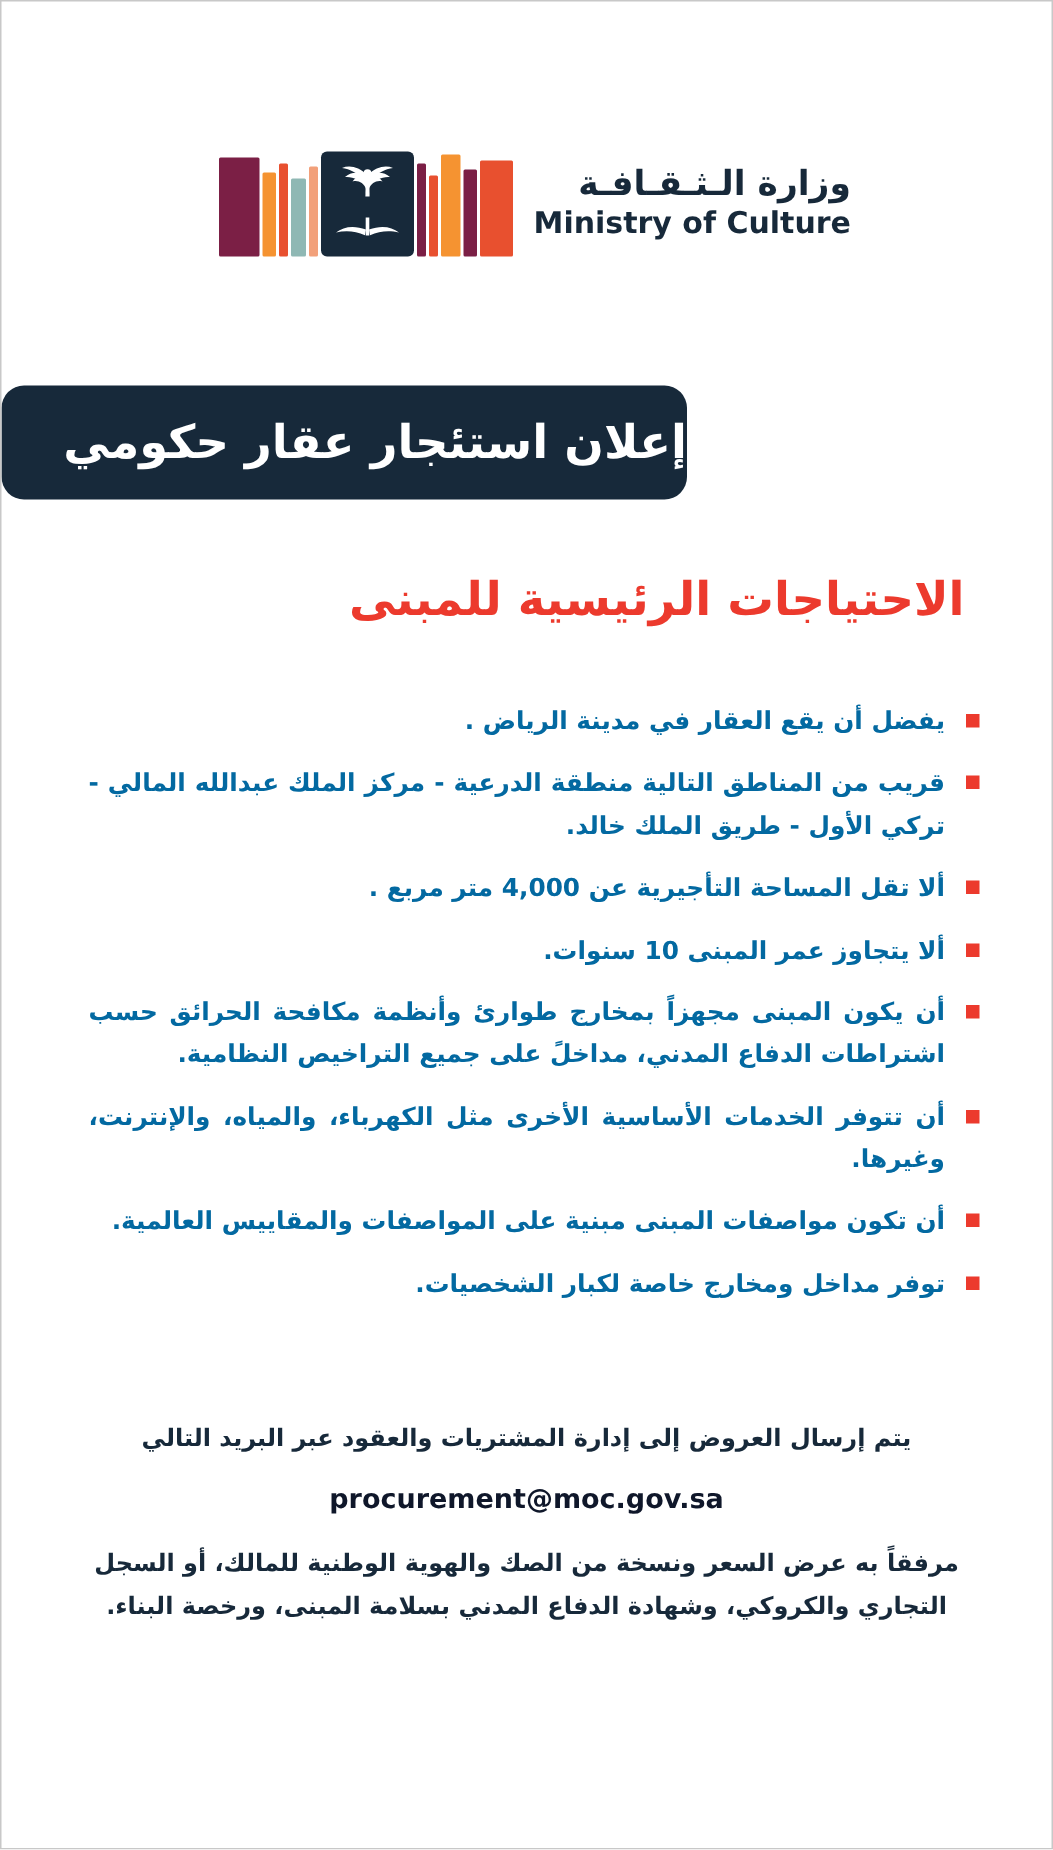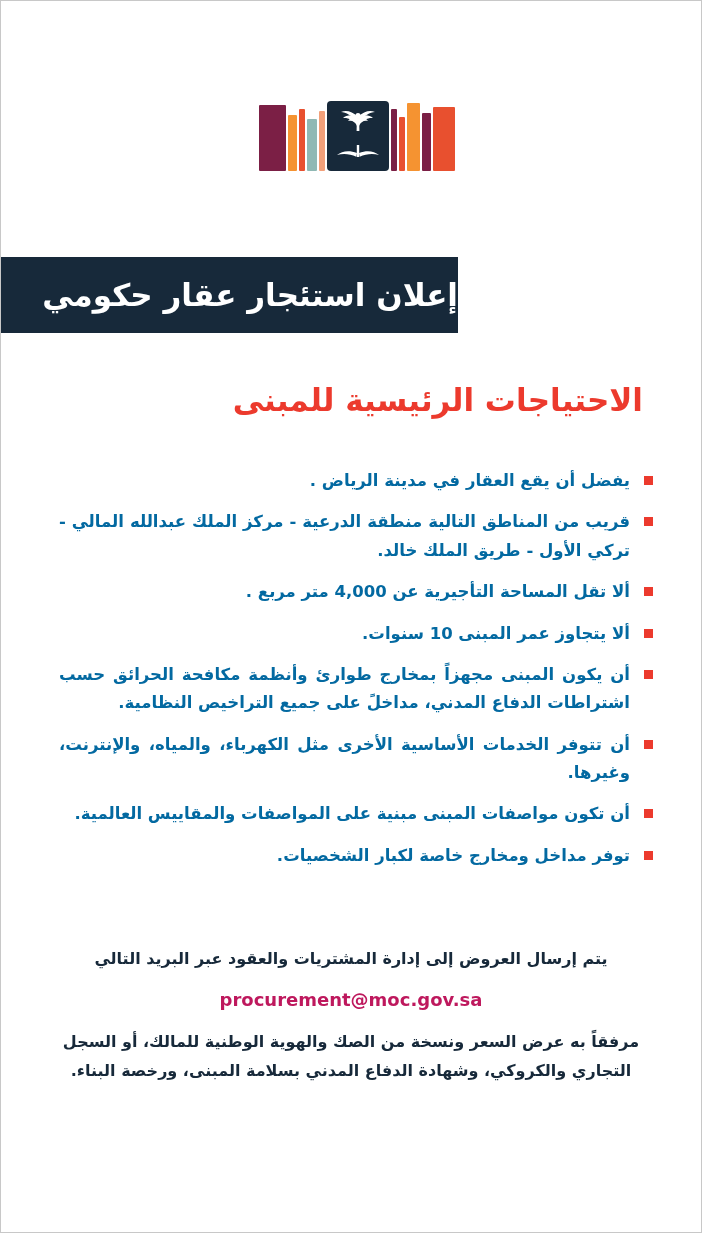--- a/index.html
+++ b/index.html
@@ -88,20 +88,21 @@
     left: 0;
     width: 457px;
     height: 76px;
     background: #17293a;
     display: flex;
     align-items: center;
     justify-content: flex-start;
     padding-right: 0;
     padding-left: 26px;
     box-sizing: border-box;
+    border-radius: 15px;
   }
   .banner-text {
     color: #ffffff;
     font-size: 31px;
     font-weight: bold;
     white-space: nowrap;
     direction: rtl;
   }
 
   
@@ -168,21 +169,21 @@
     color: #17293a;
     font-weight: bold;
     direction: rtl;
   }
   .email {
     display: block;
     margin-top: 16px;
     margin-bottom: 18px;
     font-size: 18px;
     font-weight: bold;
-    color: #be185d;
+    color: #0f172a;
     direction: ltr;
     text-decoration: none;
   }
   .footer-note {
     font-size: 16px;
     line-height: 1.8;
     color: #17293a;
     font-weight: bold;
     direction: rtl;
     text-align: center;
@@ -216,20 +217,24 @@
             <path d="M29.8 44 L32.2 44 L32.2 56 L29.8 56 Z"></path>
           </g>
         </svg>
       </div>
       <div class="book" style="width:6px;height:60px;background:#f2a07a;"></div>
       <div class="book" style="width:10px;height:52px;background:#8fb8b4;"></div>
       <div class="book" style="width:6px;height:62px;background:#e8502f;"></div>
       <div class="book" style="width:9px;height:56px;background:#f59331;"></div>
       <div class="book" style="width:27px;height:66px;background:#7b1f45;"></div>
     </div>
+    <div class="logo-text">
+      <div class="logo-ar">وزارة الـثـقـافـة</div>
+      <div class="logo-en">Ministry of Culture</div>
+    </div>
   </div>
 
   <div class="banner">
     <span class="banner-text">إعلان استئجار عقار حكومي</span>
   </div>
 
   <div class="section-title">الاحتياجات الرئيسية للمبنى</div>
 
   <ul class="req-list">
     <li class="req-item">

